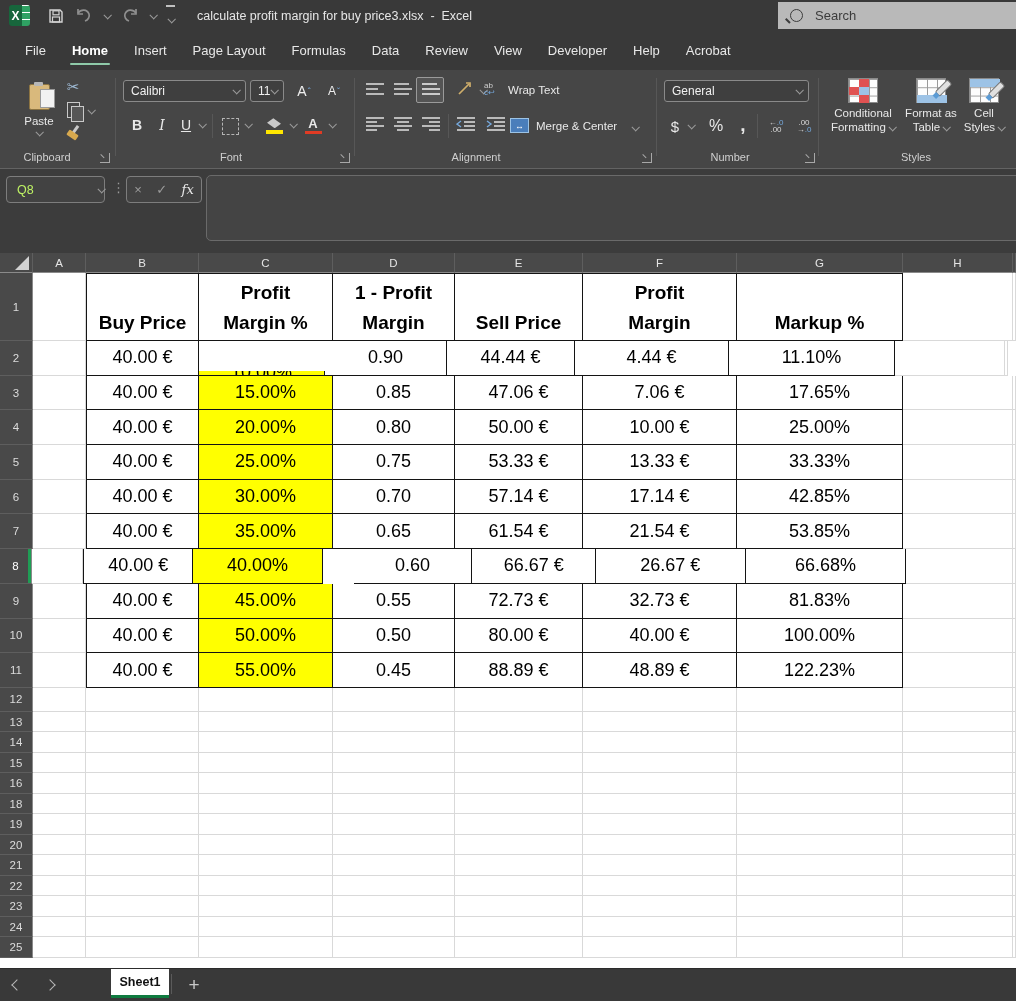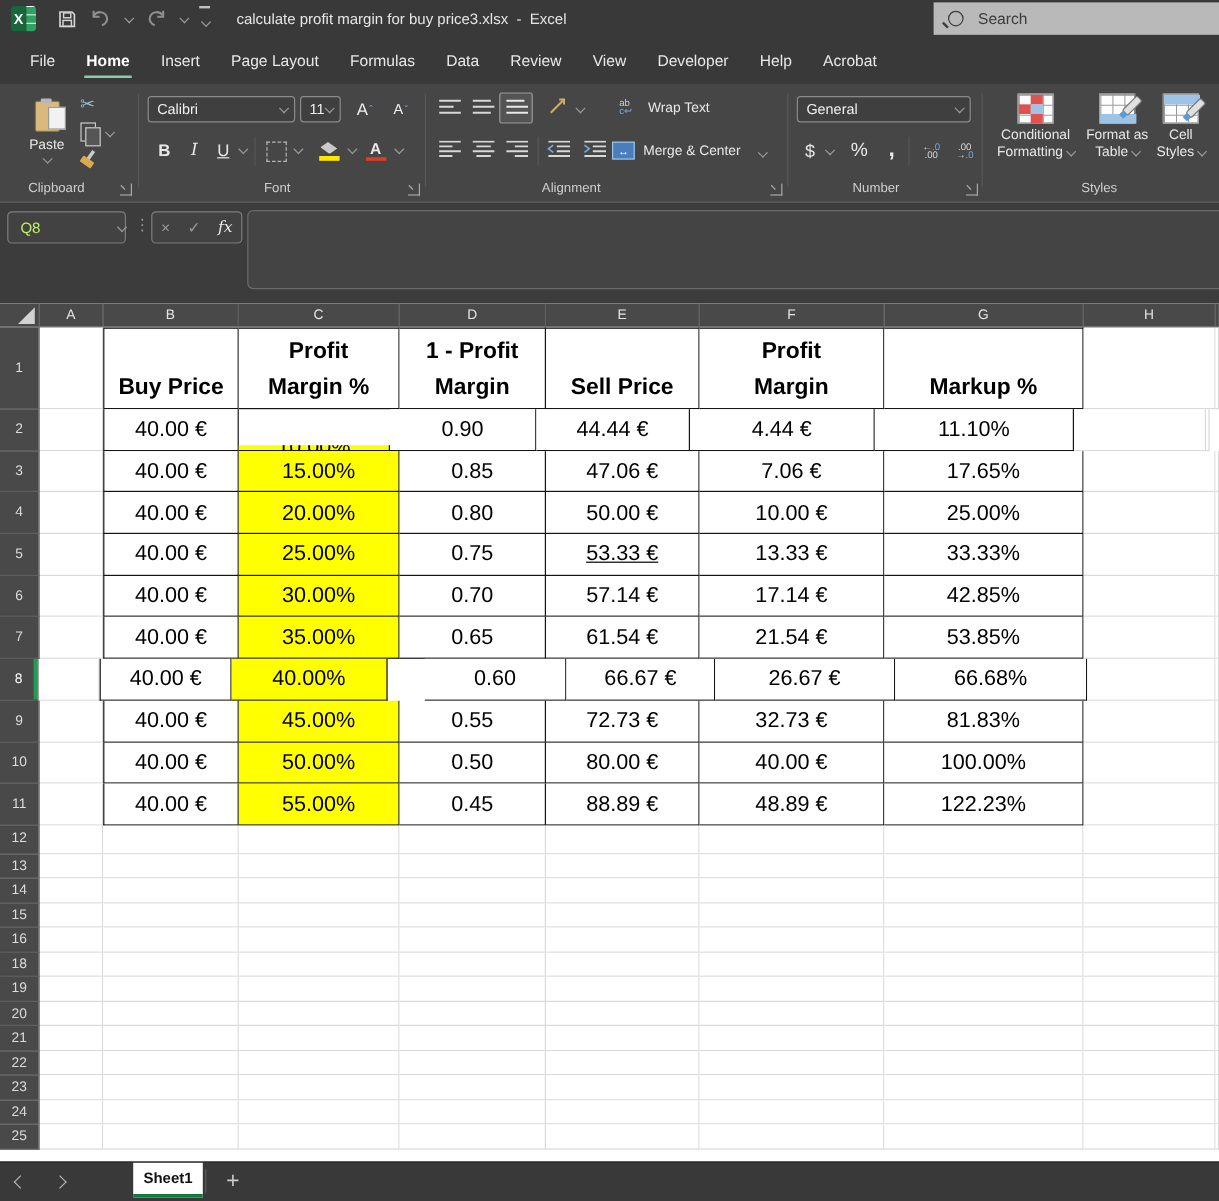--- a/index.html
+++ b/index.html
@@ -356,21 +356,21 @@
         <svg width="20" height="14">
           <g stroke="#d8d8d8" stroke-width="1.6">
             <line x1="1" y1="1" x2="19" y2="1"></line>
             <line x1="8" y1="5" x2="19" y2="5"></line>
             <line x1="8" y1="9" x2="19" y2="9"></line>
             <line x1="1" y1="13" x2="19" y2="13"></line>
           </g>
           <path d="M1 4 l4 3 l-4 3" fill="none" stroke="#76a9dd" stroke-width="1.4"></path>
         </svg>
       </div>
-    <div class="rbtn" style="left:516px;top:12px">
+    <div class="rbtn" style="left:484px;top:12px">
       <span class="wrap-ic">ab<br><span class="b">c↩</span></span>
       <span class="wrap-lbl">Wrap Text</span>
     </div>
     <div class="rbtn" style="left:510px;top:48px">
       <span class="merge-ic">↔</span>
       <span class="merge-lbl">Merge &amp; Center</span>
     </div>
     <span class="chv" style="position:absolute;left:632px;top:55px"></span>
     <div class="glabel" style="left:476px">Alignment</div>
     <div class="launcher" style="left:642px"></div>
@@ -516,21 +516,21 @@
         <div class="cell tb td" style="width: 166px;">25.00%</div>
         <div class="cell" style="width: 110px;"></div>
         <div class="cell" style="width: 3px;"></div>
       </div>
       <div class="grow" style="height: 34.7px;">
         <div class="row-h">5</div>
         <div class="cell" style="width: 53px;"></div>
         <div class="cell tb bl td" style="width: 113px;">40.00 €</div>
         <div class="cell tb td hl" style="width: 134px;">25.00%</div>
         <div class="cell tb td" style="width: 122px;">0.75</div>
-        <div class="cell tb td" style="width: 128px; text-decoration: underline;">53.33 €</div>
+        <div class="cell tb td" style="width: 128px;">53.33 €</div>
         <div class="cell tb td" style="width: 154px;">13.33 €</div>
         <div class="cell tb td" style="width: 166px;">33.33%</div>
         <div class="cell" style="width: 110px;"></div>
         <div class="cell" style="width: 3px;"></div>
       </div>
       <div class="grow" style="height: 34.7px;">
         <div class="row-h">6</div>
         <div class="cell" style="width: 53px;"></div>
         <div class="cell tb bl td" style="width: 113px;">40.00 €</div>
         <div class="cell tb td hl" style="width: 134px;">30.00%</div>

